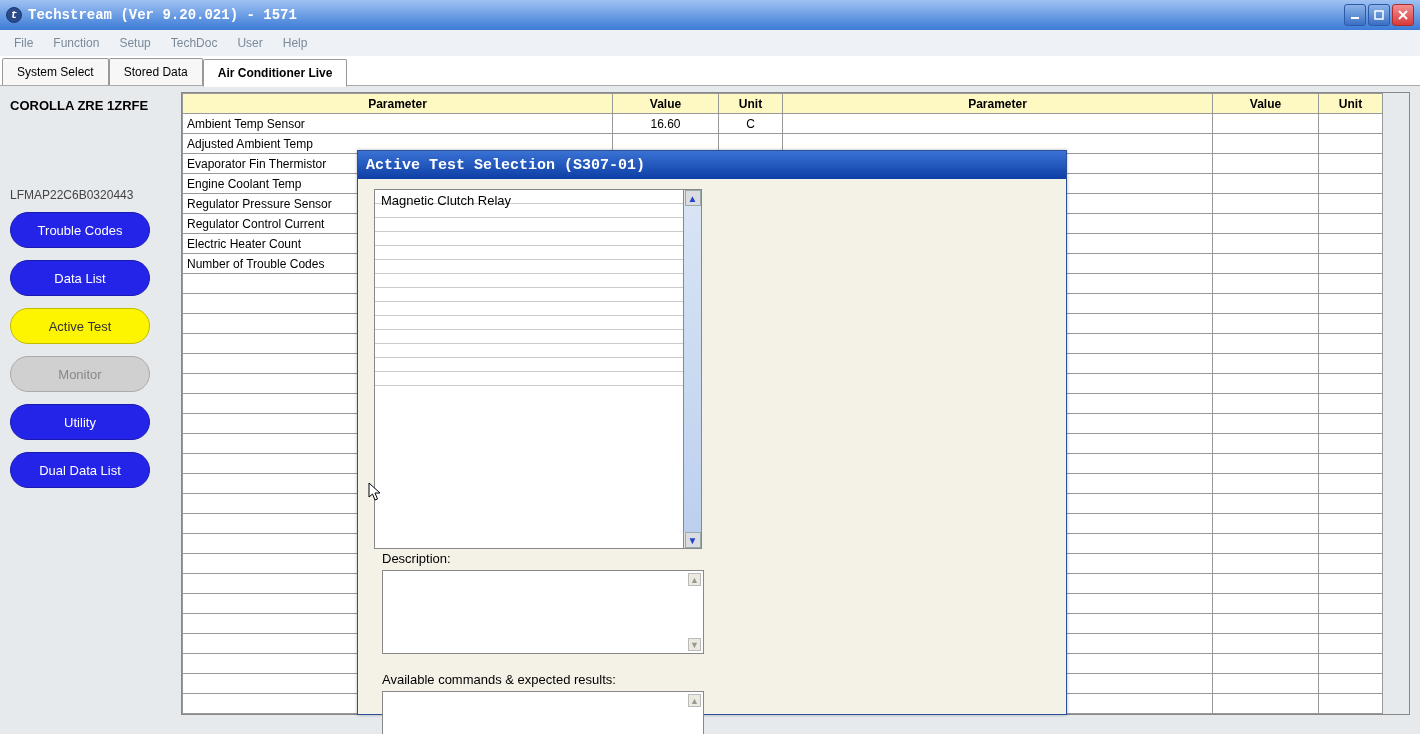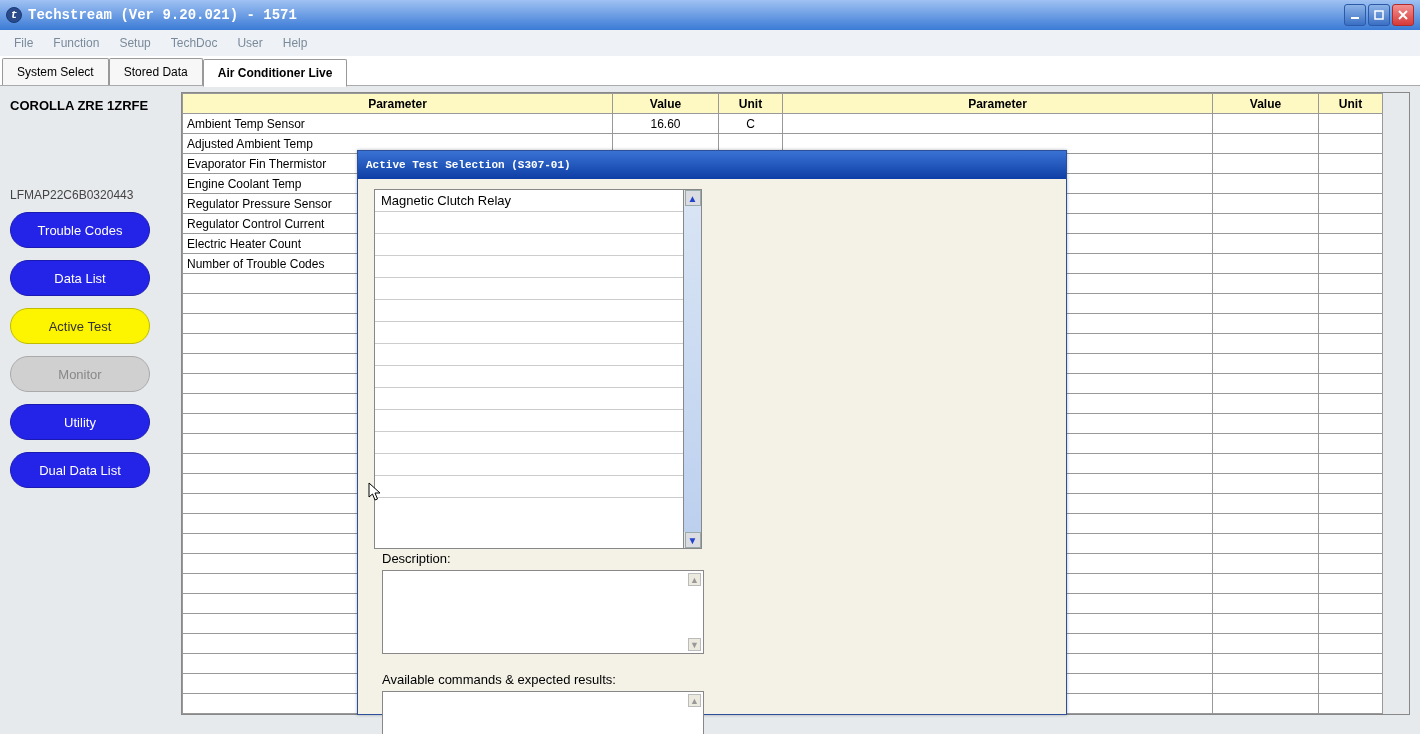--- a/index.html
+++ b/index.html
@@ -87,33 +87,33 @@
 .datatable td.center { text-align:center;}
 
 .dialog {
   position:absolute; left:357px; top:150px; width:710px; height:565px;
   background:#f4f1e7; border:1px solid #2b4f9a;
   box-shadow: 0 0 3px rgba(0,0,0,0.3);
 }
 .dlg-title {
   height:28px; background: linear-gradient(#3a72d4,#0d3ea5);
   color:#fff; font-family:"Courier New", monospace; font-weight:bold;
-  font-size:11px; display:flex; align-items:center; padding: 0 8px;
+  font-size:15px; display:flex; align-items:center; padding: 0 8px;
 }
 .dlg-body { padding: 10px 16px 0 16px; display:flex; flex-wrap:wrap;}
 .dlg-instr { font-size:13px; margin-bottom:6px; width:100%;}
 .dlg-left { width:340px; }
 .dlg-right { width:330px; margin-left:8px;}
 .listbox-wrap { display:flex; }
 .listbox {
   border:1px solid #888; background:#fff; width:310px; height:360px;
   overflow:hidden;
 }
 .listbox .row {
-  border-bottom:1px solid #ccc; padding:3px 6px; font-size:13px; height:22px;
+  border-bottom:1px solid #ccc; padding:3px 6px; font-size:13px; height:14px;
 }
 .scrollbar {
   width:18px; height:360px; background:#e8e6e0; border:1px solid #888; border-left:none;
   display:flex; flex-direction:column; align-items:center;
 }
 .scrollbar .arrow {
   width:16px; height:16px; background:#dcdde3; border:1px solid #9aa; font-size:10px;
   display:flex; align-items:center; justify-content:center; color:#2244cc;
 }
 .scrollbar .track { flex:1; width:100%; background: linear-gradient(#d8e4f4,#bcd0ee);}

